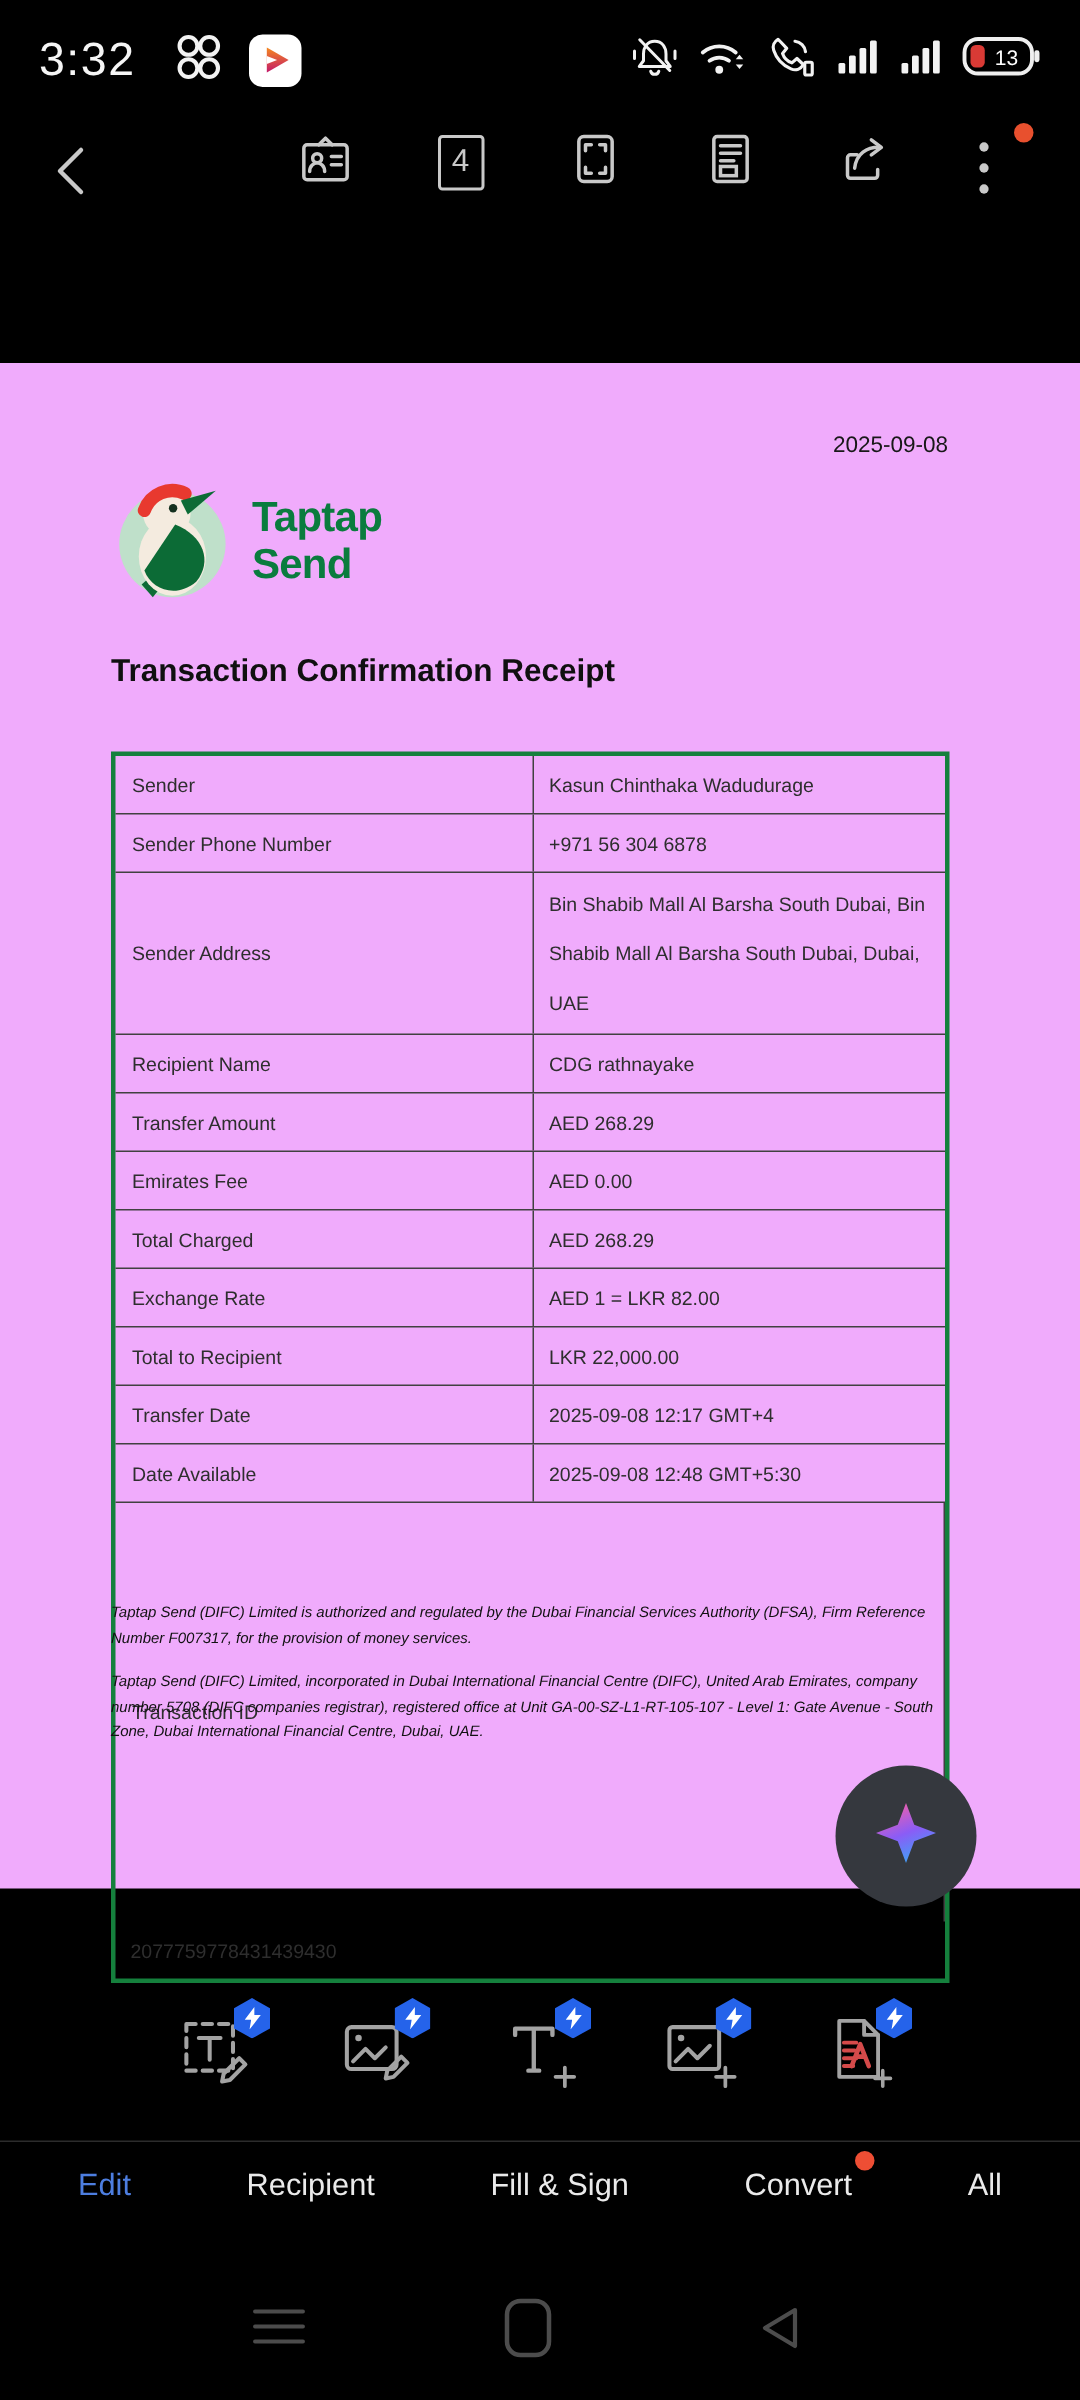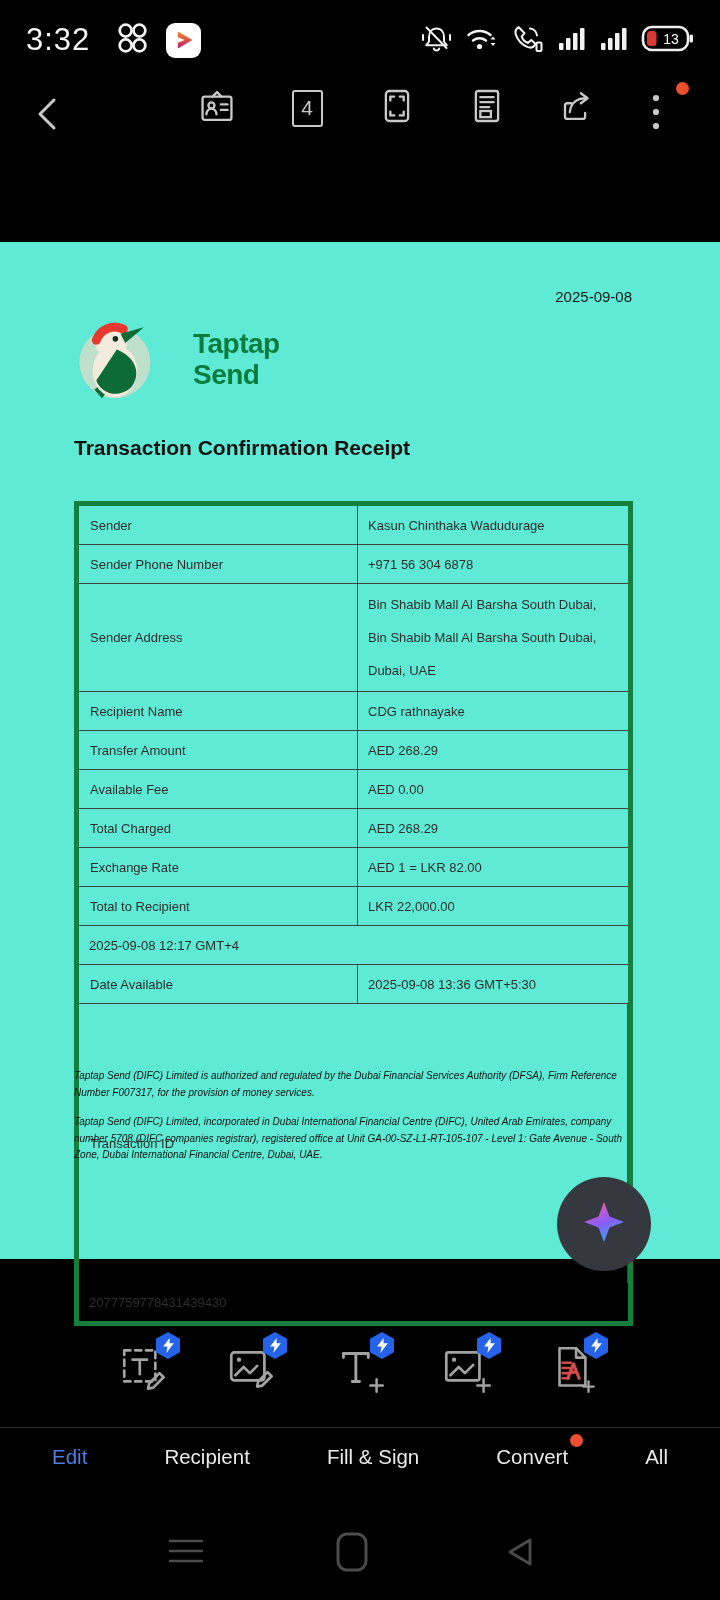--- a/index.html
+++ b/index.html
@@ -25,28 +25,28 @@
   .tb-btn { width:38px; height:44px; display:flex; align-items:center; justify-content:center; }
   .page-box { width:31px; height:37px; border:2.5px solid #c9c9c9; border-radius:3px;
     color:#c9c9c9; font-size:21px; display:flex; align-items:center; justify-content:center; }
   .tb-overflow { position:absolute; left:646px; top:20px; width:20px; height:44px;
     display:flex; align-items:center; justify-content:center; }
   .overflow-alert { position:absolute; left:676px; top:10px; width:13px; height:13px;
     border-radius:50%; }
 
   
   .doc { position:absolute; top:242px; left:0; width:720px; height:1017px;
-    background:#5eead4; color:#222; }
+    background:#f0abfc; color:#222; }
   .doc-date { position:absolute; top:46px; right:88px; font-size:15px; color:#181818; }
   .logo-row { position:absolute; top:72px; left:72px; display:flex; align-items:center; gap:12px; }
-  .brand-name { font-size:28px; font-weight:bold; color:#0a7c3e; line-height:1.1; letter-spacing:-0.5px;margin-left:25px; }
+  .brand-name { font-size:28px; font-weight:bold; color:#0a7c3e; line-height:1.1; letter-spacing:-0.5px; }
   .doc-title { position:absolute; top:194px; left:74px; font-size:21px; font-weight:bold; color:#101010; }
 
   .rtable { position:absolute; top:259px; left:74px; width:559px;
-    border:5px solid #15803d; font-size:13px; color:#2e2e2e; }
+    border:3px solid #15803d; font-size:13px; color:#2e2e2e; }
   .rrow { display:flex; border-bottom:1px solid #414141; }
   .rrow:last-child { border-bottom:none;flex-direction:column; }
   .rcell-l { flex:0 0 279px; border-right:1px solid #414141; padding:0 8px 0 11px;
     display:flex; align-items:center; min-height:38px; }
   .rcell-v { flex:1; padding:0 10px 0 10px; display:flex; align-items:center; min-height:38px; }
   .rrow.tall .rcell-l, .rrow.tall .rcell-v { min-height:97px; }
   .rrow.tall .rcell-v { line-height:2.55; padding-top:4px; padding-bottom:4px; align-items:flex-start; }
 
   .footnote { position:absolute; left:74px; width:562px; font-size:10px;
     font-style:italic; color:#111; line-height:1.65; }
@@ -266,41 +266,42 @@
       </div>
       <div class="rrow">
         <div class="rcell-l">Recipient Name</div>
         <div class="rcell-v">CDG rathnayake</div>
       </div>
       <div class="rrow">
         <div class="rcell-l">Transfer Amount</div>
         <div class="rcell-v">AED 268.29</div>
       </div>
       <div class="rrow">
-        <div class="rcell-l">Available Fee</div>
+        <div class="rcell-l">Emirates Fee</div>
         <div class="rcell-v">AED 0.00</div>
       </div>
       <div class="rrow">
         <div class="rcell-l">Total Charged</div>
         <div class="rcell-v">AED 268.29</div>
       </div>
       <div class="rrow">
         <div class="rcell-l">Exchange Rate</div>
         <div class="rcell-v">AED 1 = LKR 82.00</div>
       </div>
       <div class="rrow">
         <div class="rcell-l">Total to Recipient</div>
         <div class="rcell-v">LKR 22,000.00</div>
       </div>
       <div class="rrow">
+        <div class="rcell-l">Transfer Date</div>
         <div class="rcell-v">2025-09-08 12:17 GMT+4</div>
       </div>
       <div class="rrow">
         <div class="rcell-l">Date Available</div>
-        <div class="rcell-v">2025-09-08 13:36 GMT+5:30</div>
+        <div class="rcell-v">2025-09-08 12:48 GMT+5:30</div>
       </div>
       <div class="rrow">
         <div class="rcell-l">Transaction ID</div>
         <div class="rcell-v">2077759778431439430</div>
       </div>
     </div>
 
     <div class="footnote fn1">Taptap Send (DIFC) Limited is authorized and regulated by the Dubai Financial Services Authority (DFSA), Firm Reference Number F007317, for the provision of money services.</div>
     <div class="footnote fn2">Taptap Send (DIFC) Limited, incorporated in Dubai International Financial Centre (DIFC), United Arab Emirates, company number 5708 (DIFC companies registrar), registered office at Unit GA-00-SZ-L1-RT-105-107 - Level 1: Gate Avenue - South Zone, Dubai International Financial Centre, Dubai, UAE.</div>
   </div>

